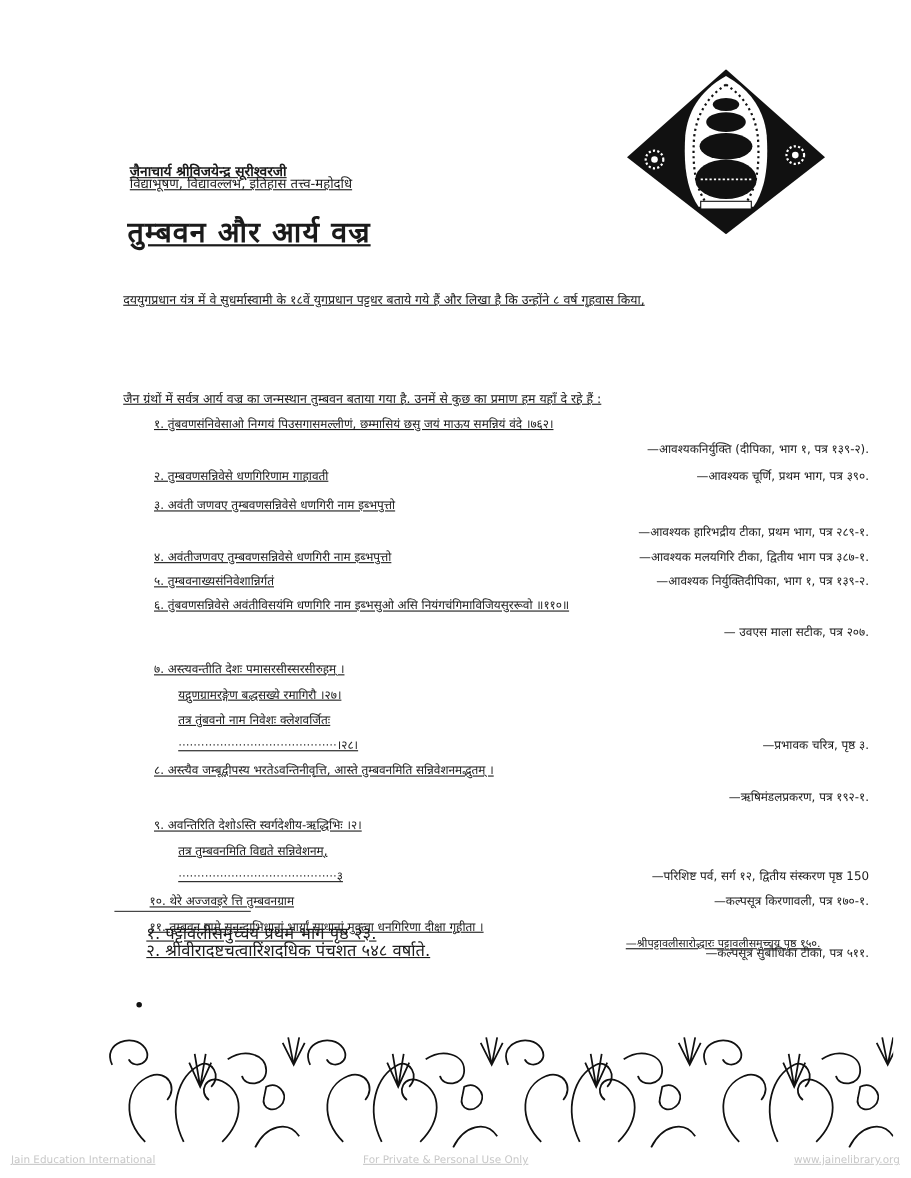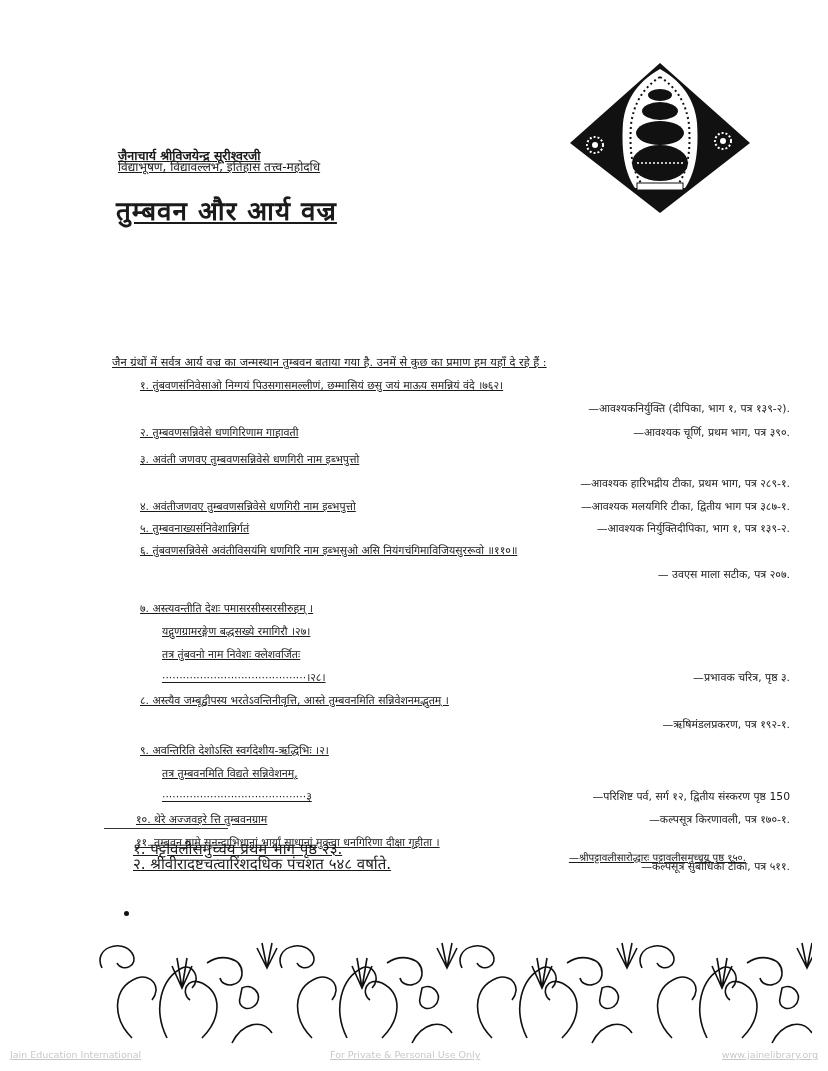--- a/index.html
+++ b/index.html
@@ -43,20 +43,21 @@
     <line x1="72" y1="100" x2="118" y2="100" stroke="#fff" stroke-width="1.5" stroke-dasharray="2,2"></line>
     <rect x="72" y="120" width="46" height="7" fill="#fff" stroke="#111"></rect>
     <circle cx="30" cy="82" r="8" fill="none" stroke="#fff" stroke-width="2" stroke-dasharray="2,2"></circle>
     <circle cx="30" cy="82" r="3" fill="#fff"></circle>
     <circle cx="158" cy="78" r="8" fill="none" stroke="#fff" stroke-width="2" stroke-dasharray="2,2"></circle>
     <circle cx="158" cy="78" r="3" fill="#fff"></circle>
   </svg>
 </div>
 
 <div class="abs para p1">
+  <div>दययुगप्रधान यंत्र में वे सुधर्मास्वामी के १८वें युगप्रधान पट्टधर बताये गये हैं और लिखा है कि उन्होंने ८ वर्ष गृहवास किया,</div>
 </div>
 <div class="abs para p2">जैन ग्रंथों में सर्वत्र आर्य वज्र का जन्मस्थान तुम्बवन बताया गया है. उनमें से कुछ का प्रमाण हम यहाँ दे रहे हैं :</div>
 
 <div class="abs quotes">
   <div class="q" style="top:3px">१. तुंबवणसंनिवेसाओ निग्गयं पिउसगासमल्लीणं, छम्मासियं छसु जयं माऊय समन्नियं वंदे ।७६२।</div>
   <div class="src" style="top:26px">—आवश्यकनिर्युक्ति (दीपिका, भाग १, पत्र १३९-२).</div>
   <div class="q" style="top:50px">२. तुम्बवणसन्निवेसे धणगिरिणाम गाहावती</div>
   <div class="src" style="top:50px">—आवश्यक चूर्णि, प्रथम भाग, पत्र ३९०.</div>
   <div class="q" style="top:77px">३. अवंती जणवए तुम्बवणसन्निवेसे धणगिरी नाम इब्भपुत्तो</div>
   <div class="src" style="top:101px">—आवश्यक हारिभद्रीय टीका, प्रथम भाग, पत्र २८९-१.</div>

